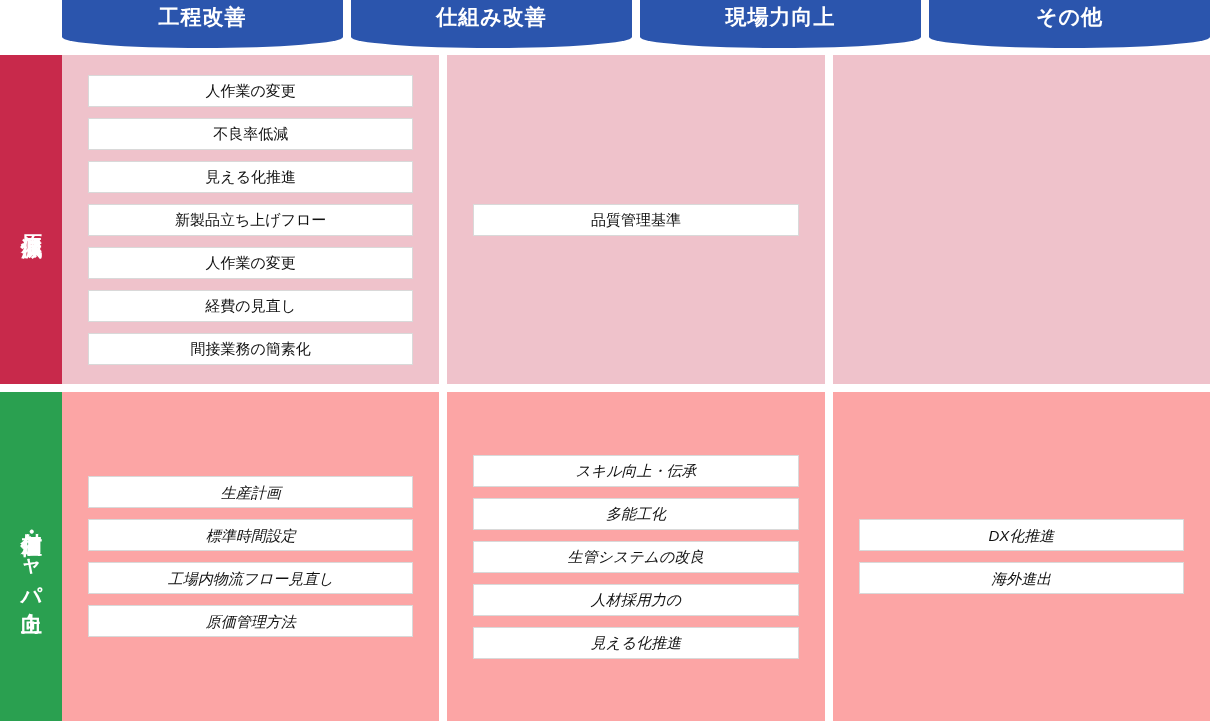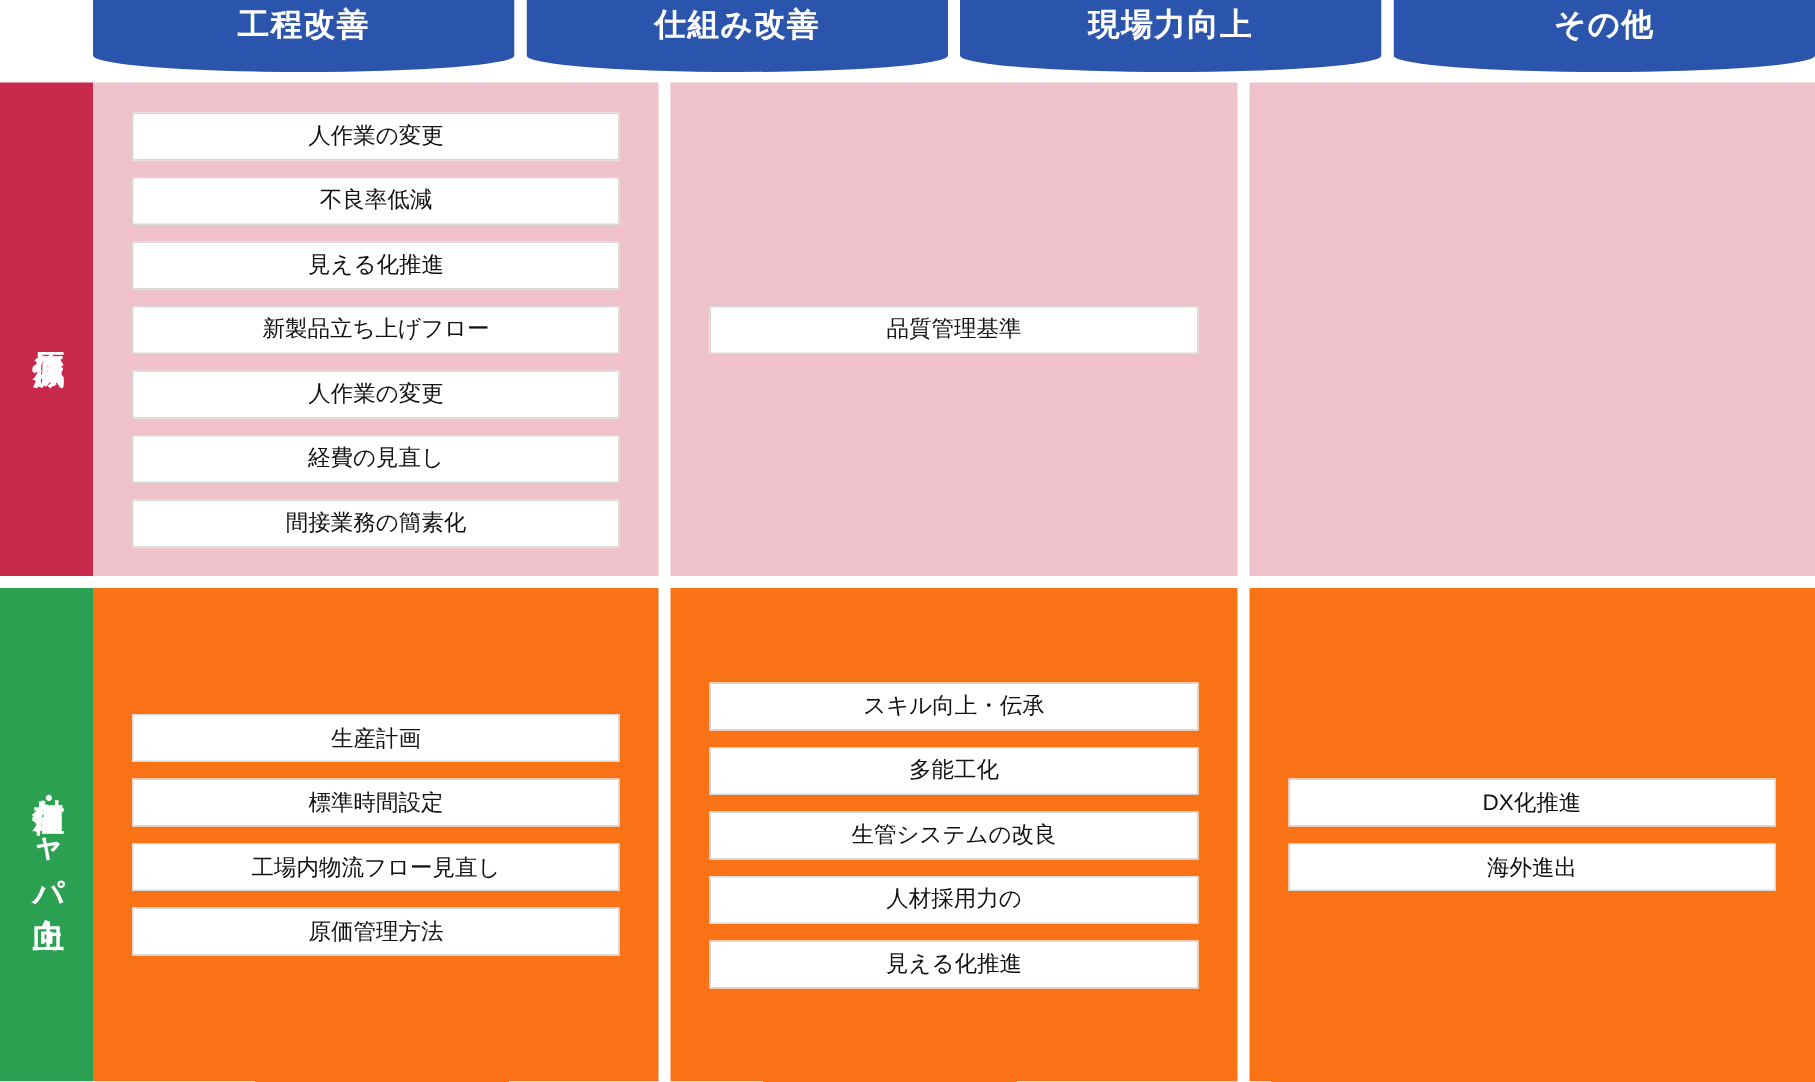--- a/index.html
+++ b/index.html
@@ -90,21 +90,21 @@
   .cell {
     flex: 1 1 0;
     display: flex;
     flex-direction: column;
     justify-content: center;
     align-items: stretch;
     padding: 6px 26px;
     gap: 11px;
   }
   .band-cost  .cell { background: #efc2cb; }
-  .band-value .cell { background: #f97316; }
+  .band-value .cell { background: #fca5a5; font-style: italic; }
 
   .card {
     height: 32px;
     background: #ffffff;
     border: 1px solid #d9d9d9;
     display: flex;
     align-items: center;
     justify-content: center;
     color: #111111;
     font-size: 15px;

